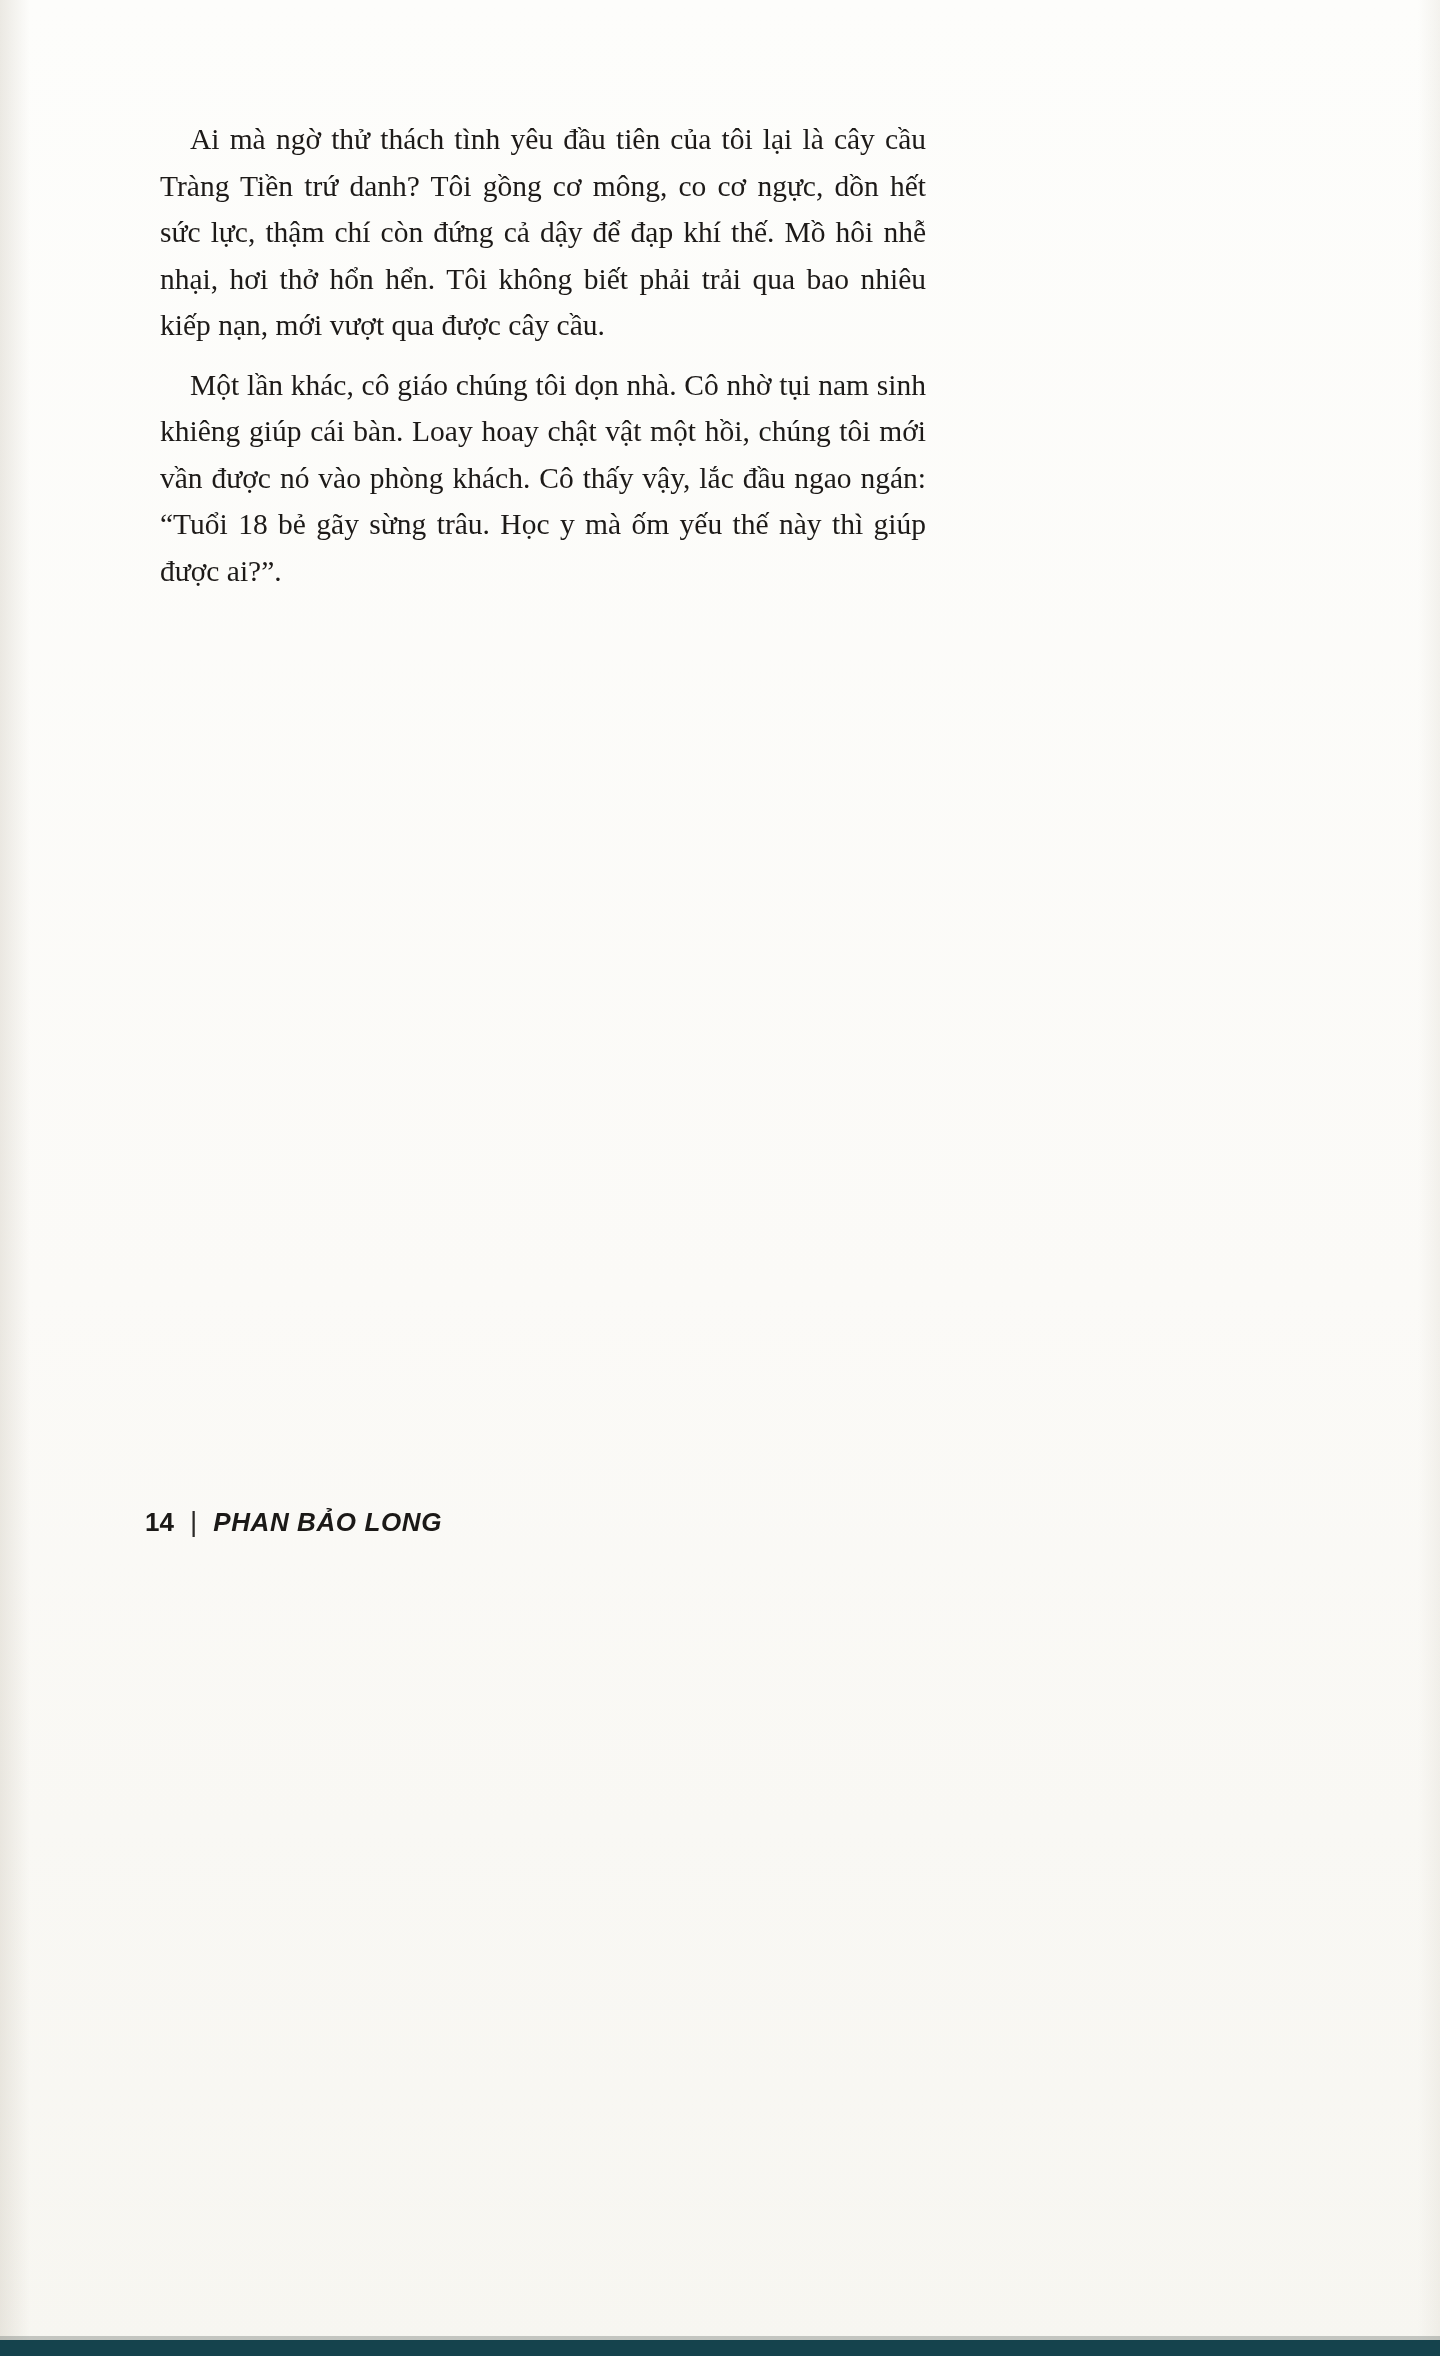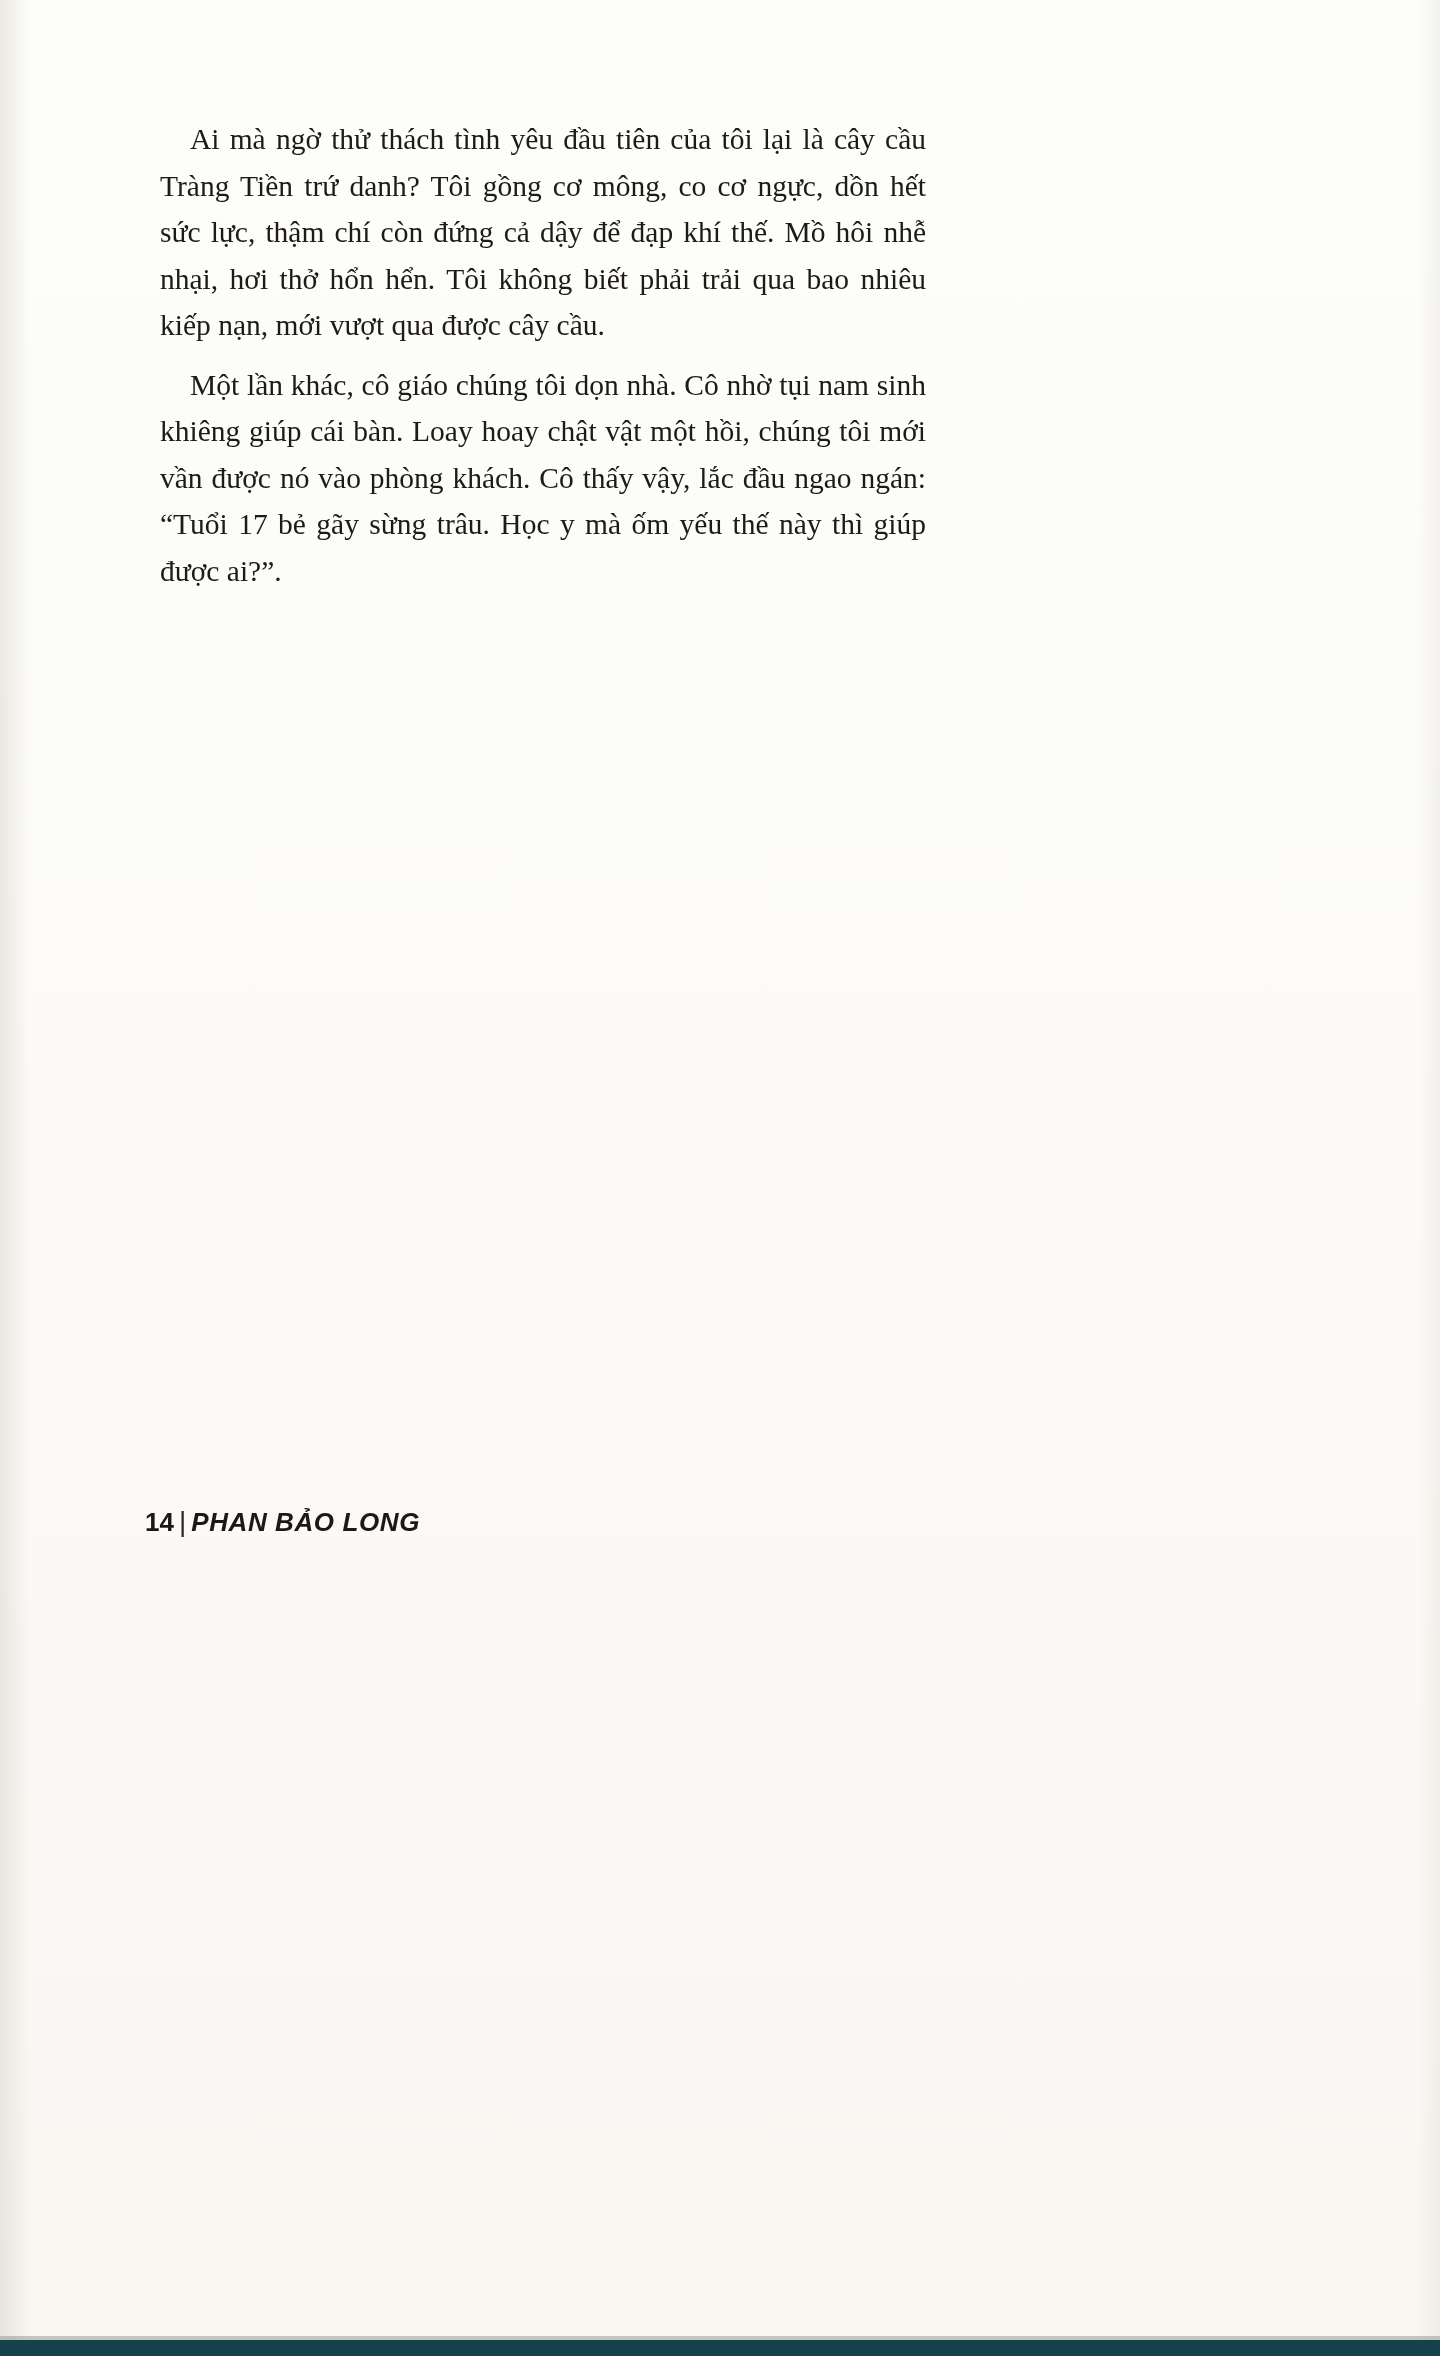--- a/index.html
+++ b/index.html
@@ -36,21 +36,21 @@
     text-align: justify;
     text-indent: 30px;
     text-rendering: optimizeLegibility;
   }
   .footer {
     position: absolute;
     left: 145px;
     top: 1506px;
     display: flex;
     align-items: baseline;
-    gap: 5px;
+    gap: 16px;
     color: #1b1917;
   }
   .footer .pagenum {
     font-family: "Liberation Sans", "DejaVu Sans", sans-serif;
     font-weight: 700;
     font-size: 26px;
   }
   .footer .sep {
     font-family: "Liberation Sans", "DejaVu Sans", sans-serif;
     font-weight: 400;
@@ -82,21 +82,21 @@
     background: rgba(130,138,132,0.45);
   }
 </style>
 </head>
 <body>
 
 <div class="page">
 
   <div class="text-block">
     <p>Ai mà ngờ thử thách tình yêu đầu tiên của tôi lại là cây cầu Tràng Tiền trứ danh? Tôi gồng cơ mông, co cơ ngực, dồn hết sức lực, thậm chí còn đứng cả dậy để đạp khí thế. Mồ hôi nhễ nhại, hơi thở hổn hển. Tôi không biết phải trải qua bao nhiêu kiếp nạn, mới vượt qua được cây cầu.</p>
-    <p>Một lần khác, cô giáo chúng tôi dọn nhà. Cô nhờ tụi nam sinh khiêng giúp cái bàn. Loay hoay chật vật một hồi, chúng tôi mới vần được nó vào phòng khách. Cô thấy vậy, lắc đầu ngao ngán: “Tuổi 17 bẻ gãy sừng trâu. Học y mà ốm yếu thế này thì giúp được ai?”.</p>
+    <p>Một lần khác, cô giáo chúng tôi dọn nhà. Cô nhờ tụi nam sinh khiêng giúp cái bàn. Loay hoay chật vật một hồi, chúng tôi mới vần được nó vào phòng khách. Cô thấy vậy, lắc đầu ngao ngán: “Tuổi 18 bẻ gãy sừng trâu. Học y mà ốm yếu thế này thì giúp được ai?”.</p>
   </div>
 
   <div class="footer">
     <span class="pagenum">14</span>
     <span class="sep">|</span>
     <span class="author">PHAN BẢO LONG</span>
   </div>
 
   <div class="bottom-strip"></div>
 

